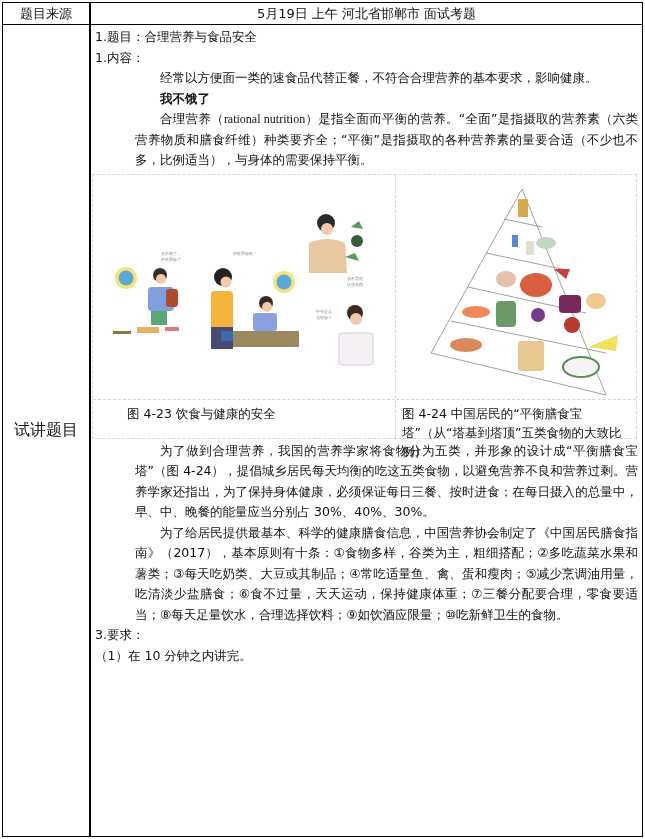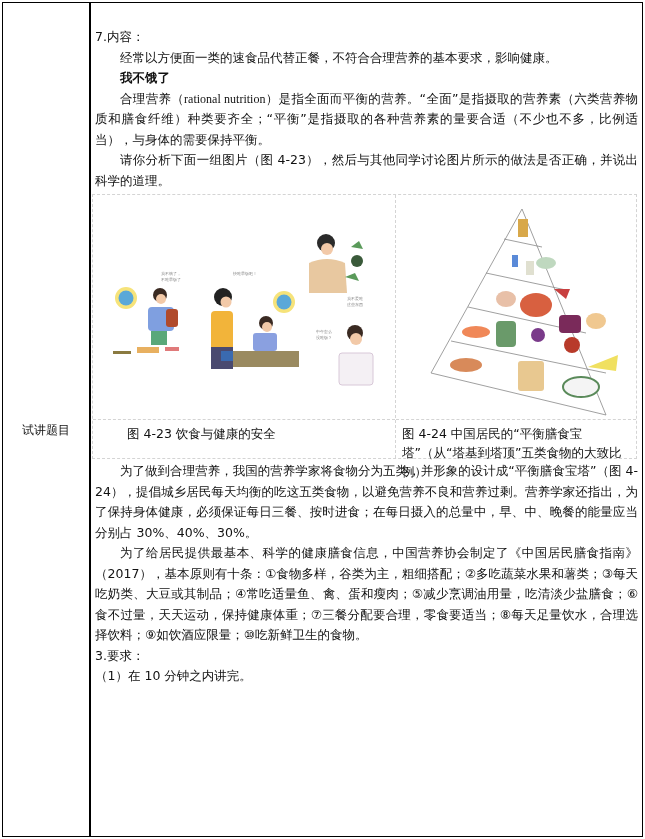--- a/index.html
+++ b/index.html
@@ -3,47 +3,51 @@
 <meta charset="utf-8">
 <style>
   * { box-sizing: border-box; margin: 0; padding: 0; }
   html, body { width: 645px; height: 839px; background: #ffffff; overflow: hidden; }
   body { font-family: "DejaVu Sans", "Liberation Sans", sans-serif; color: #111; font-size: 12.5px; }
   .tbl { position: absolute; left: 2px; top: 2px; width: 641px; height: 835px; border: 1.5px solid #000; }
   .hdr-row { position: absolute; left: 0; top: 0; width: 100%; height: 22px; border-bottom: 1.5px solid #000; }
   .vline { position: absolute; left: 86px; top: 0; width: 1.5px; height: 100%; background: #000; }
   .hdr-left { position: absolute; left: 0; top: 0; width: 86px; height: 22px; display: flex; align-items: center; justify-content: center; font-size: 13px; }
   .hdr-right { position: absolute; left: 88px; top: 0; right: 0; height: 22px; display: flex; align-items: center; justify-content: center; font-size: 13px; }
-  .side-label { position: absolute; left: 0; top: 22px; width: 86px; bottom: 0; display: flex; align-items: center; justify-content: center; font-size: 12px; }
+  .side-label { position: absolute; left: 0; top: 22px; width: 86px; bottom: 0; display: flex; align-items: center; justify-content: center; font-size: 16px; }
   .content { position: absolute; left: 92px; top: 24px; right: 4px; bottom: 0; line-height: 20.5px; }
   .p { text-align: justify; }
-  .indent { text-indent: 2em; }
+  .indent { text-indent: 2em; margin-left: 40px; }
   .bold { font-weight: bold; }
   .latin { font-family: "Liberation Serif", serif; font-size: 12px; }
   .figs { position: relative; width: 545px; height: 265px; border: 1px dashed #d4d4d4; margin: 3px 0 2px -3px; }
   .fig-left { position: absolute; left: 0; top: 0; width: 303px; height: 100%; border-right: 1px dashed #d4d4d4; }
   .fig-right { position: absolute; left: 303px; top: 0; right: 0; height: 100%; }
   .img-area { position: absolute; left: 0; top: 0; right: 0; height: 225px; border-bottom: 1px dashed #d4d4d4; }
   .caption { position: absolute; top: 229px; left: 6px; right: 4px; line-height: 19px; font-size: 12.5px; }
   .caption.left { left: 34px; }
   svg { display: block; }
 </style>
 </head>
 <body>
 
 <div class="tbl">
   <div class="vline"></div>
+  <div class="hdr-row">
+    <div class="hdr-left">题目来源</div>
+    <div class="hdr-right">5月19日 上午  河北省邯郸市  面试考题</div>
+  </div>
   <div class="side-label">试讲题目</div>
 
   <div class="content">
-    <div class="p">7.内容：</div>
+    <div class="p">1.题目：合理营养与食品安全</div>
+    <div class="p">1.内容：</div>
     <div class="p indent">经常以方便面一类的速食品代替正餐，不符合合理营养的基本要求，影响健康。</div>
     <div class="p indent bold">我不饿了</div>
     <div class="p indent"><span>合理营养（</span><span class="latin">rational nutrition</span><span>）是指全面而平衡的营养。“全面”是指摄取的营养素（六类营养物质和膳食纤维）种类要齐全；“平衡”是指摄取的各种营养素的量要合适（不少也不多，比例适当），与身体的需要保持平衡。</span></div>
-    <div class="p indent">请你分析下面一组图片（图 4-23），然后与其他同学讨论图片所示的做法是否正确，并说出科学的道理。</div>
 
     <div class="figs">
       <div class="fig-left">
         <div class="img-area">
           <svg width="302" height="225" viewBox="0 0 302 225">
 
             <circle cx="33" cy="103" r="11" fill="#f6e37a"></circle>
               <circle cx="33" cy="103" r="7.5" fill="#5aa8d8"></circle>
 
             <circle cx="67" cy="100" r="7" fill="#3a2a22"></circle>

